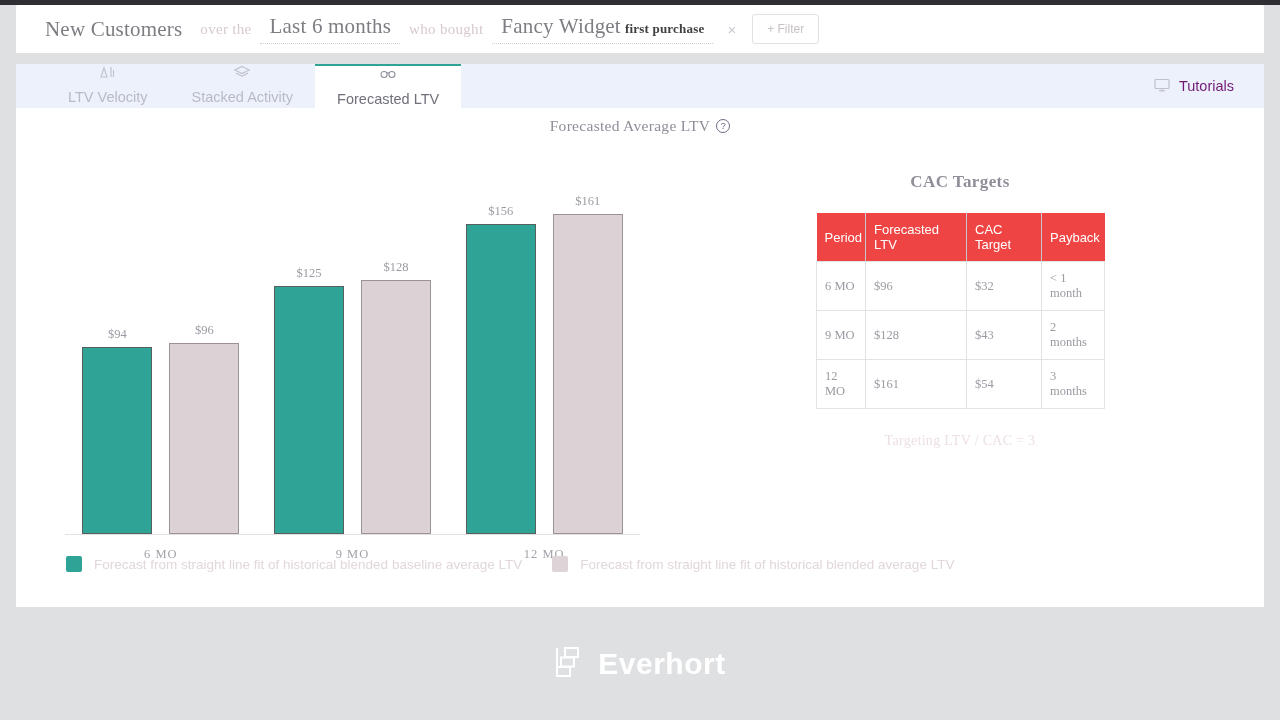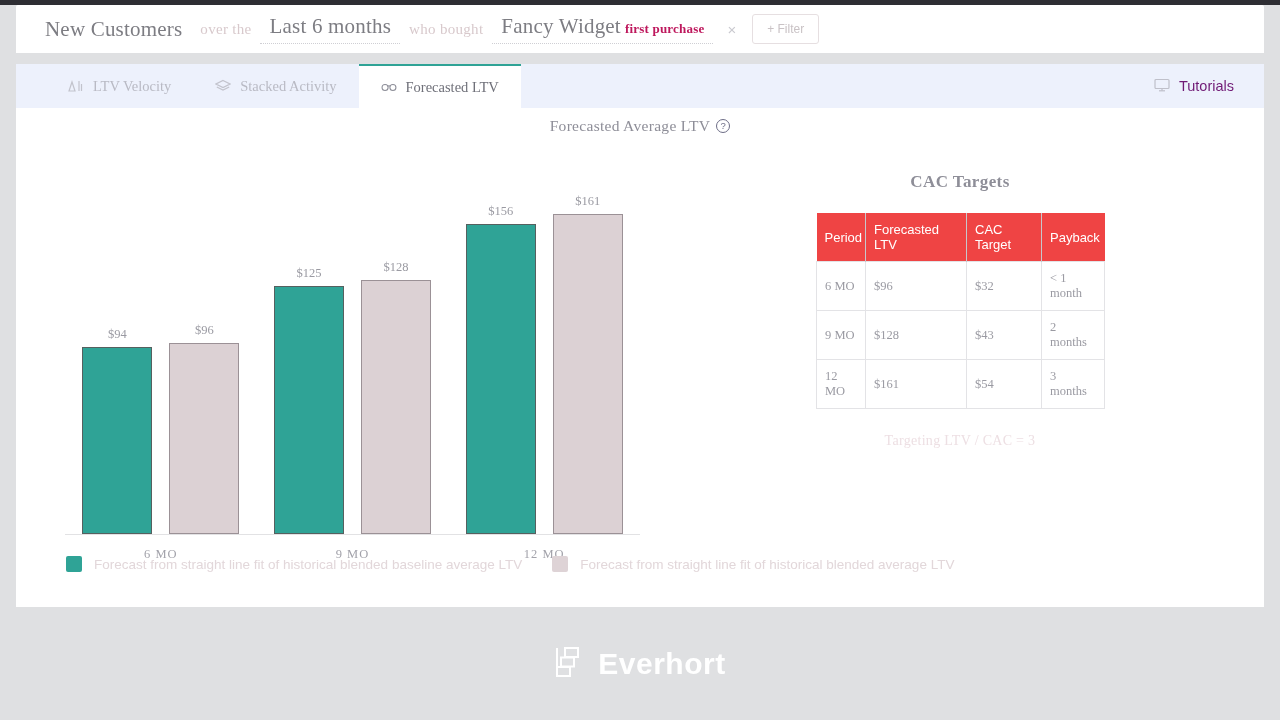--- a/index.html
+++ b/index.html
@@ -38,21 +38,21 @@
     font-size: 15px; color: #d8c9cc; letter-spacing: .3px;
     font-family: "Liberation Serif", serif;
   }
   .q-editable {
     border-bottom: 1px dotted #cfcfd4;
     padding-bottom: 4px;
     cursor: text;
   }
   .q-tag {
     font-family: "Liberation Serif", serif;
-    font-size: 13px; font-weight: bold; color: #be185d;
+    font-size: 13px; font-weight: bold; color: #404040;
     padding-left: 4px;
     margin-top: 11px;
   }
   .q-close {
     font-size: 15px; color: #c9c9cf; padding: 0 12px 0 14px;
     cursor: pointer; line-height: 1;
   }
   .filter-btn {
     margin-left: 4px;
     border: 1px solid #e6dfe1; border-radius: 3px;
@@ -65,21 +65,22 @@
   .tabbar {
     position: absolute; left: 16px; top: 64px; width: 1248px; height: 44px;
     background: #edf1fc;
     display: flex; align-items: flex-end;
   }
   .tabs { display: flex; align-items: stretch; height: 44px; padding-left: 30px; }
   .tab {
     display: flex; align-items: center; gap: 9px;
     padding: 0 22px; height: 44px;
     color: #b9bac4; font-size: 14.5px; cursor: pointer;
-    font-family: Liberation Serif, serif;
+    font-family: Liberation Sans, sans-serif;
+    flex-direction: column;
   }
   .tab.active {
     background: #ffffff; color: #6f7079;
     border-top: 2px solid #2fa396;
   }
   .tab .tico { display: inline-flex; width: 16px; height: 16px; align-items: center; justify-content: center; }
   .tab .tico svg { display: block; }
   .tutorials {
     margin-left: auto; display: flex; align-items: center; gap: 9px;
     color: #701a75; font-size: 14.5px; padding: 0 30px 0 0; height: 44px;

